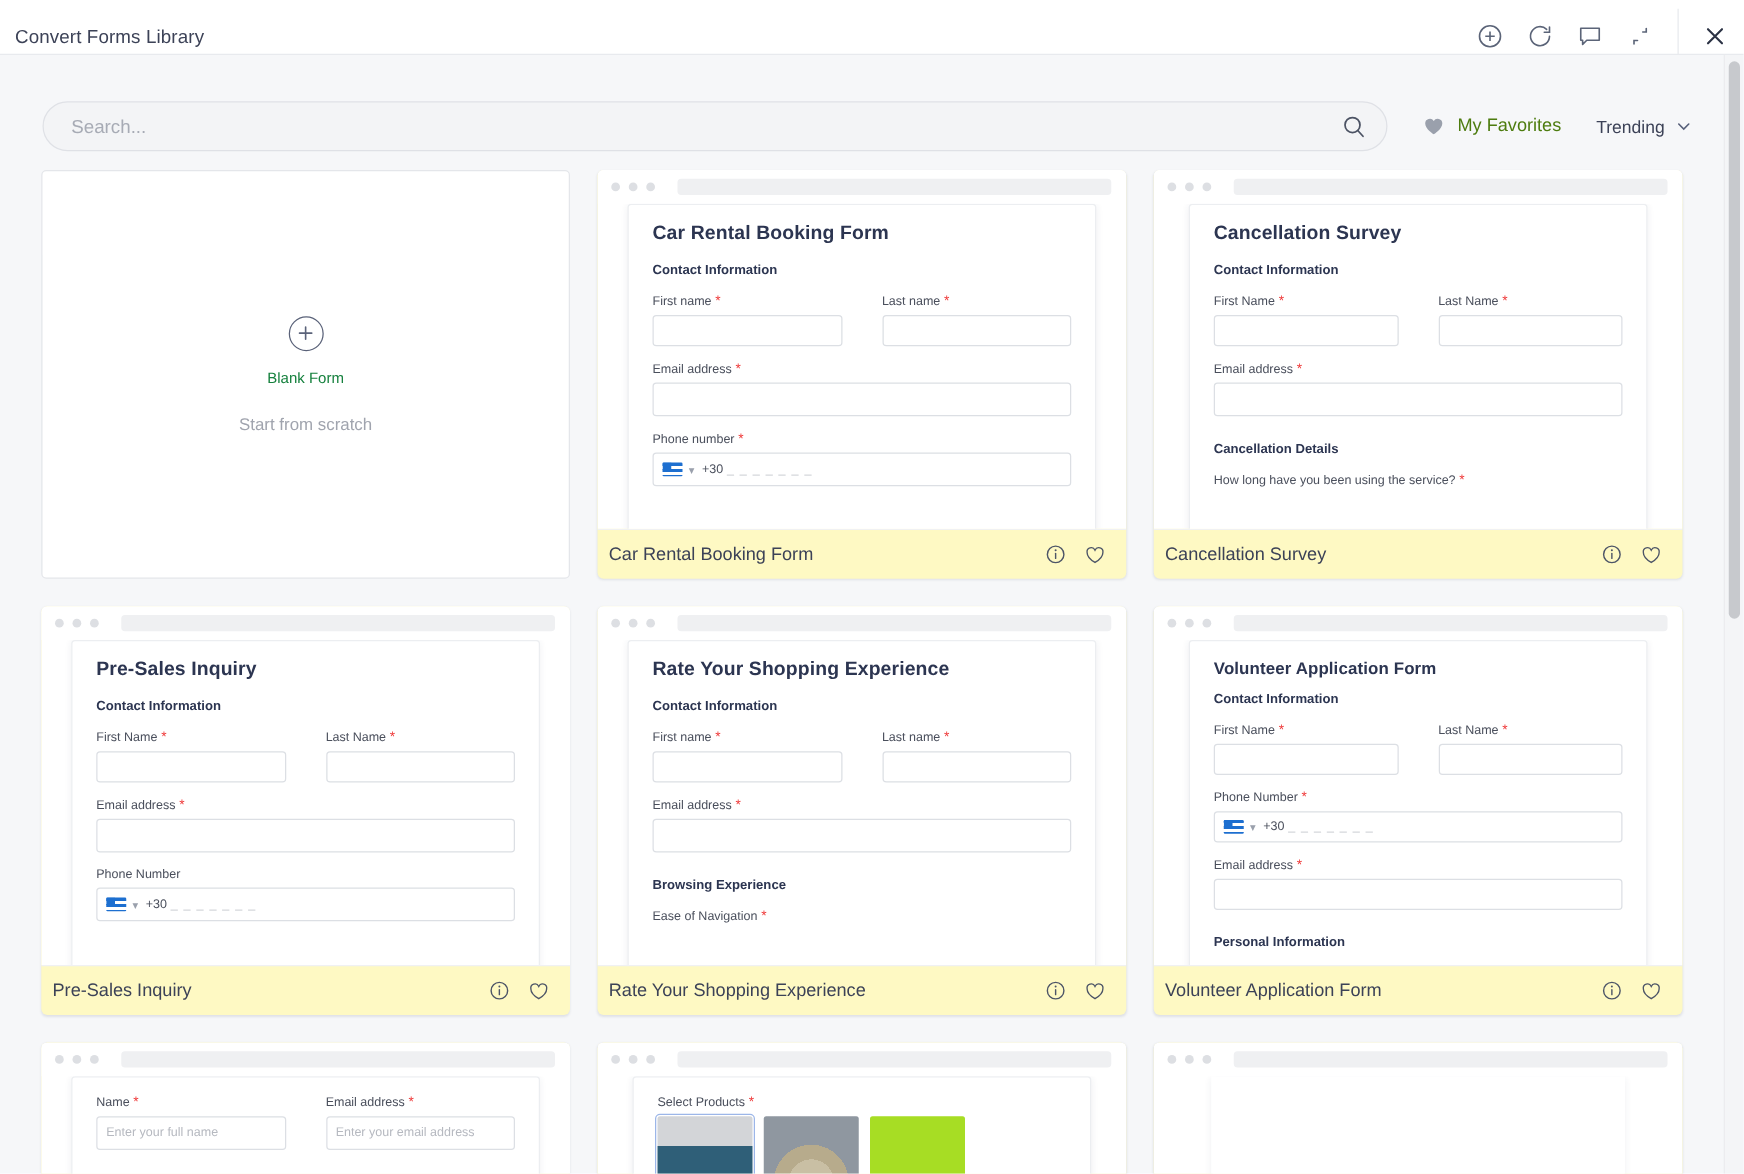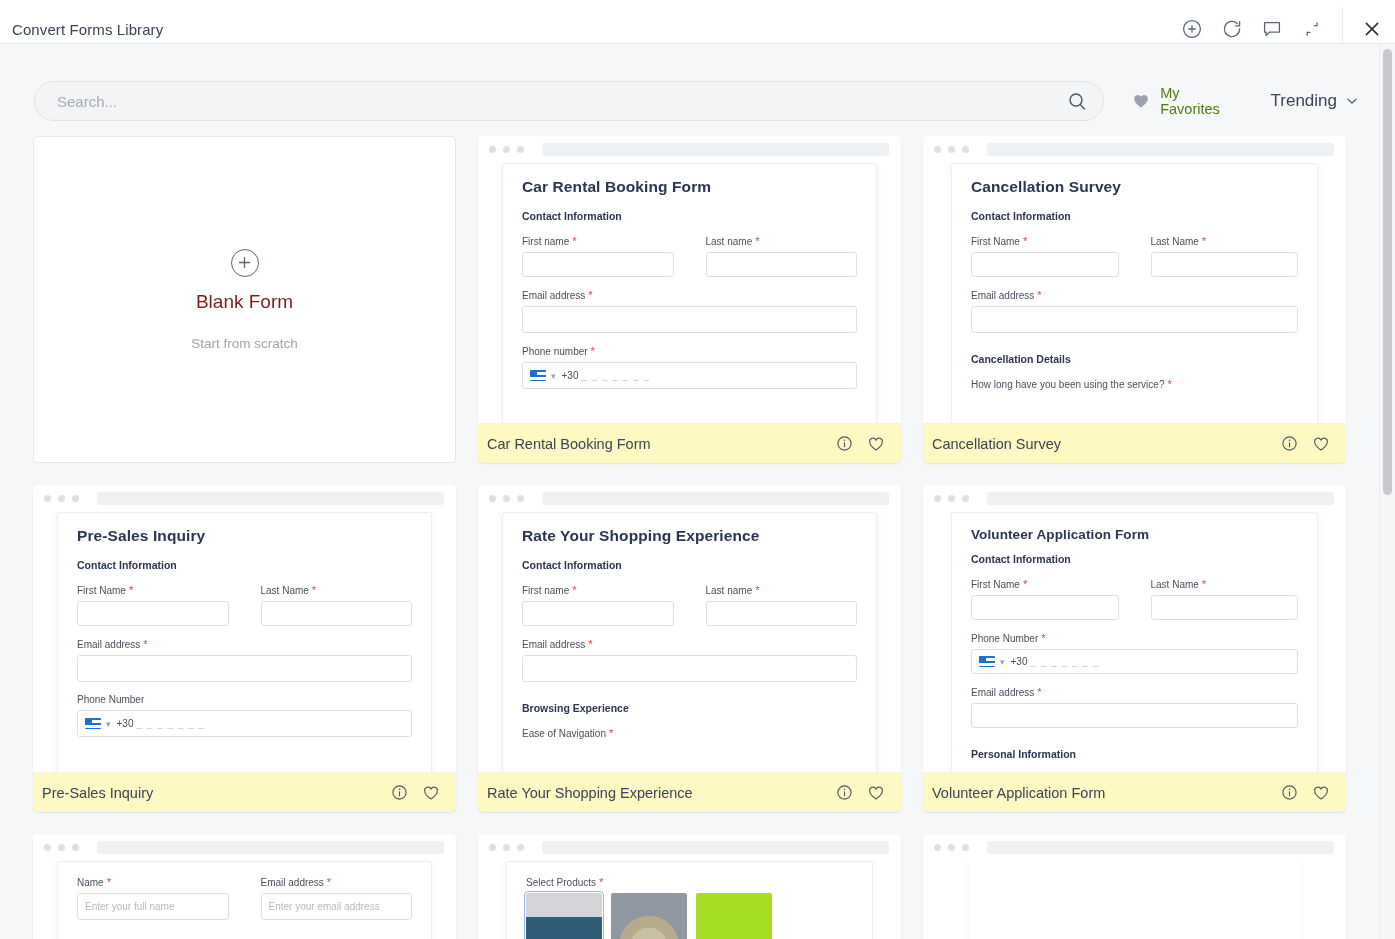--- a/index.html
+++ b/index.html
@@ -102,21 +102,21 @@
   .favorites {
     display: flex; align-items: center; gap: 10px;
     margin-left: 28px; cursor: pointer;
   }
   .favorites-label { font-size: 14.5px; color: #4d7c0f; }
   .heart-filled { color: #9aa0ac; display: flex; }
   .sortdrop {
     display: flex; align-items: center; gap: 8px;
     margin-left: 28px; cursor: pointer;
   }
-  .sortdrop-label { font-size: 17px; color: #3c4257; }
+  .sortdrop-label { font-size: 14px; color: #3c4257; }
   .chev { color: #57607a; display: flex; }
 
   
   .grid {
     display: grid;
     grid-template-columns: repeat(3, 423px);
     gap: 22px 22px;
     padding: 0 0 0 33px;
   }
   .card {
@@ -156,21 +156,21 @@
     cursor: pointer;
   }
   .blank-inner { text-align: center; }
   .blank-plus {
     width: 28px; height: 28px;
     border: 1.4px solid #5a6279; border-radius: 50%;
     margin: 0 auto 14px;
     display: flex; align-items: center; justify-content: center;
     color: #5a6279;
   }
-  .blank-title { font-size: 19px; color: #7f1d1d; margin-bottom: 23px; }
+  .blank-title { font-size: 12px; color: #15803d; margin-bottom: 23px; }
   .blank-sub { font-size: 13.5px; color: #a0a4ae; }
 
   
   .chrome {
     height: 27px; background: #fff;
     display: flex; align-items: center;
     padding: 0 12px 0 11px; gap: 7px;
   }
   .chrome-dot { width: 7px; height: 7px; border-radius: 50%; background: #dddfe3; }
   .chrome-bar { flex: 1; height: 13px; background: #eff0f2; border-radius: 3px; margin-left: 11px; }

